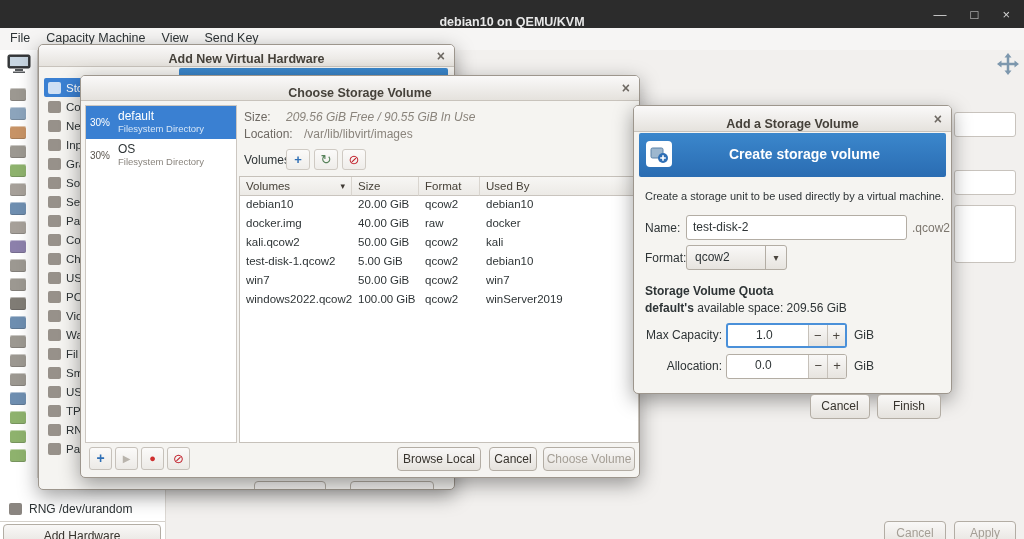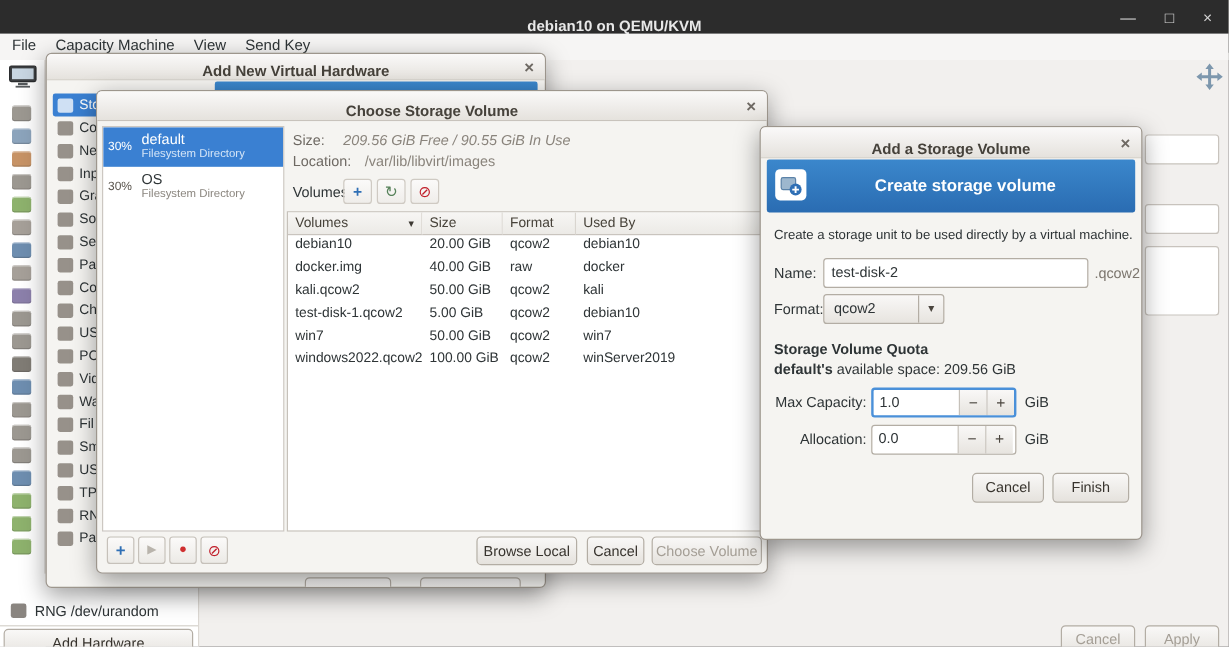--- a/index.html
+++ b/index.html
@@ -90,37 +90,37 @@
     border-bottom:1px solid #c9c4be; font-size:11.5px; color:#474239; padding:2px 6px;
     display:flex; justify-content:space-between; align-items:center; overflow:hidden; white-space:nowrap; }
   .c0 { width:112px; flex:none; } .c1 { width:67px; flex:none; } .c2 { width:61px; flex:none; } .c3 { flex:1; }
   .sort-ic { font-size:9px; color:#3d3933; }
   .vrow { display:flex; height:19px; }
   .vcell { padding:2px 6px; font-size:11.5px; color:#2e3436; overflow:hidden; white-space:nowrap; }
   .pool-btn { position:absolute; width:23px; height:23px; border:1px solid #c6c1ba; border-radius:3px;
     background:linear-gradient(#fbfaf9,#eceae6); text-align:center; line-height:21px; }
 
   
-  #asv { left:633px; top:105px; width:319px; height:345px; z-index:4; }
+  #asv { left:633px; top:105px; width:319px; height:289px; z-index:4; }
   #asv .dlg-titlebar { height:26px; }
   #asv-band { position:absolute; left:5px; right:5px; top:27px; height:44px;
     background:linear-gradient(#3b87cc,#2a6cb2); border-radius:2px; }
   .asv-hicon { position:absolute; left:7px; top:8px; width:26px; height:26px; background:#fff;
     border-radius:4px; display:flex; align-items:center; justify-content:center; }
   .asv-htext { position:absolute; left:43px; top:13px; color:#fff; font-weight:bold; font-size:14px;margin-left:47px; }
   .asv-lbl { position:absolute; font-size:12px; color:#2e3436; }
   .entry { position:absolute; background:#fff; border:1px solid #b3ada4; border-radius:3px;
     font-size:12px; color:#2e3436; padding:0 6px; line-height:23px; overflow:hidden; white-space:nowrap; }
   .combo { position:absolute; display:flex; border:1px solid #b3ada4; border-radius:3px;
     background:linear-gradient(#f9f8f7,#e7e4df); overflow:hidden; }
   .combo-text { flex:1; font-size:12px; color:#2e3436; padding-left:8px; line-height:23px; }
   .combo-arrow { width:21px; border-left:1px solid #b3ada4; text-align:center; line-height:23px;
     font-size:10px; color:#4a453e; }
   .spin { position:absolute; display:flex; background:#fff; border:1px solid #b3ada4;
-    border-radius:3px; overflow:hidden; }
+    border-radius:3px; overflow:hidden;padding-left:23px; }
   .spin.focused { border:2px solid #4a90d9; }
   .spin-text { width:71px; font-size:12px; color:#2e3436; padding-left:5px; line-height:21px; }
   .spin-btn { width:23px; border-left:1px solid #c6c1ba; background:linear-gradient(#f9f8f7,#e7e4df);
     text-align:center; line-height:21px; font-size:13px; color:#4a453e; }
   .bold { font-weight:bold; }
 </style>
 </head>
 <body>
 
 <div class="screen">

